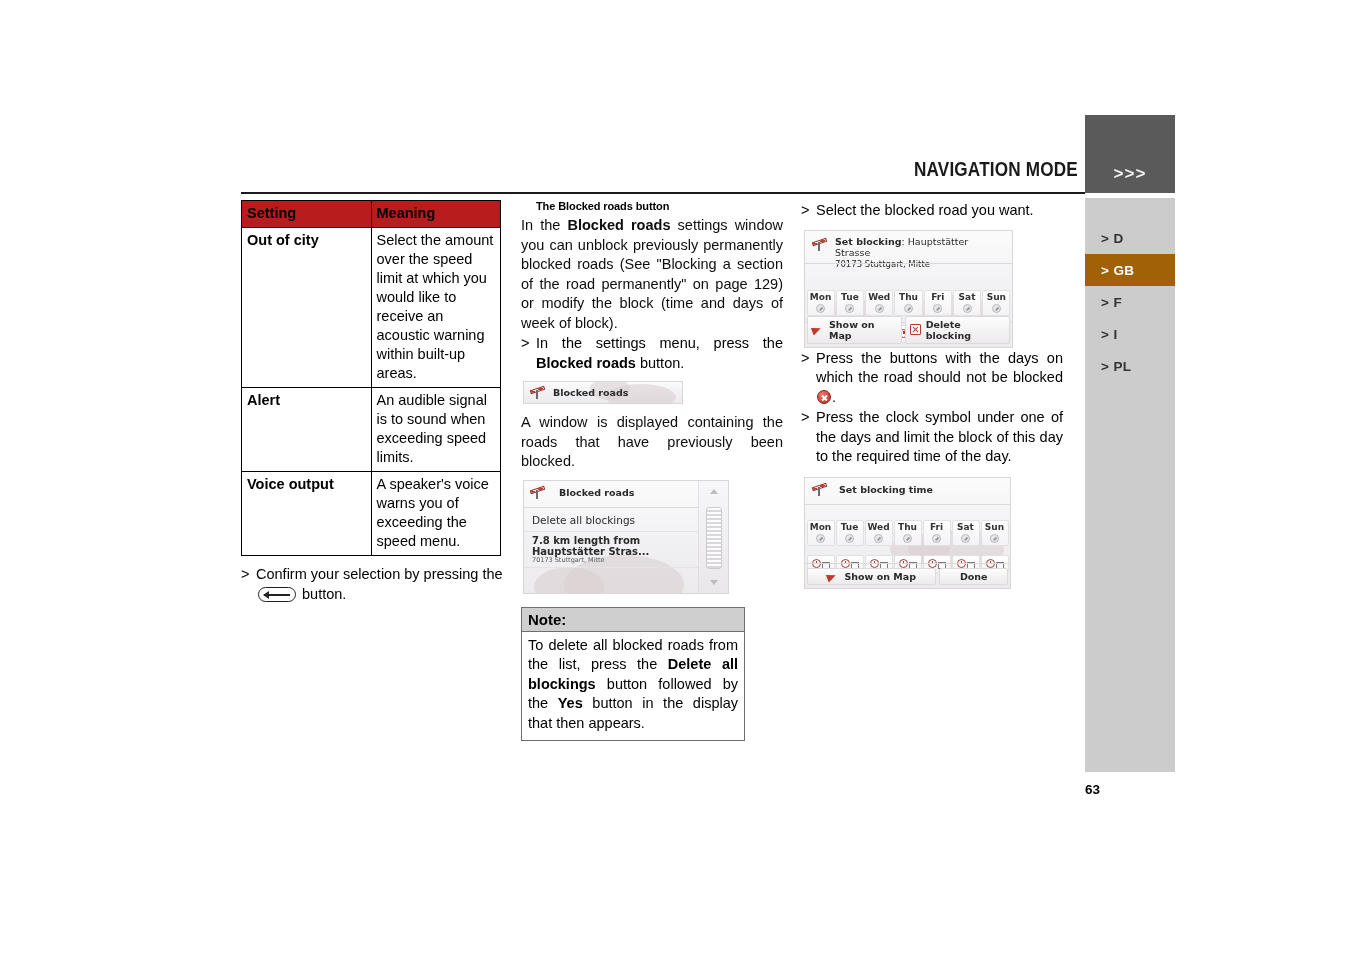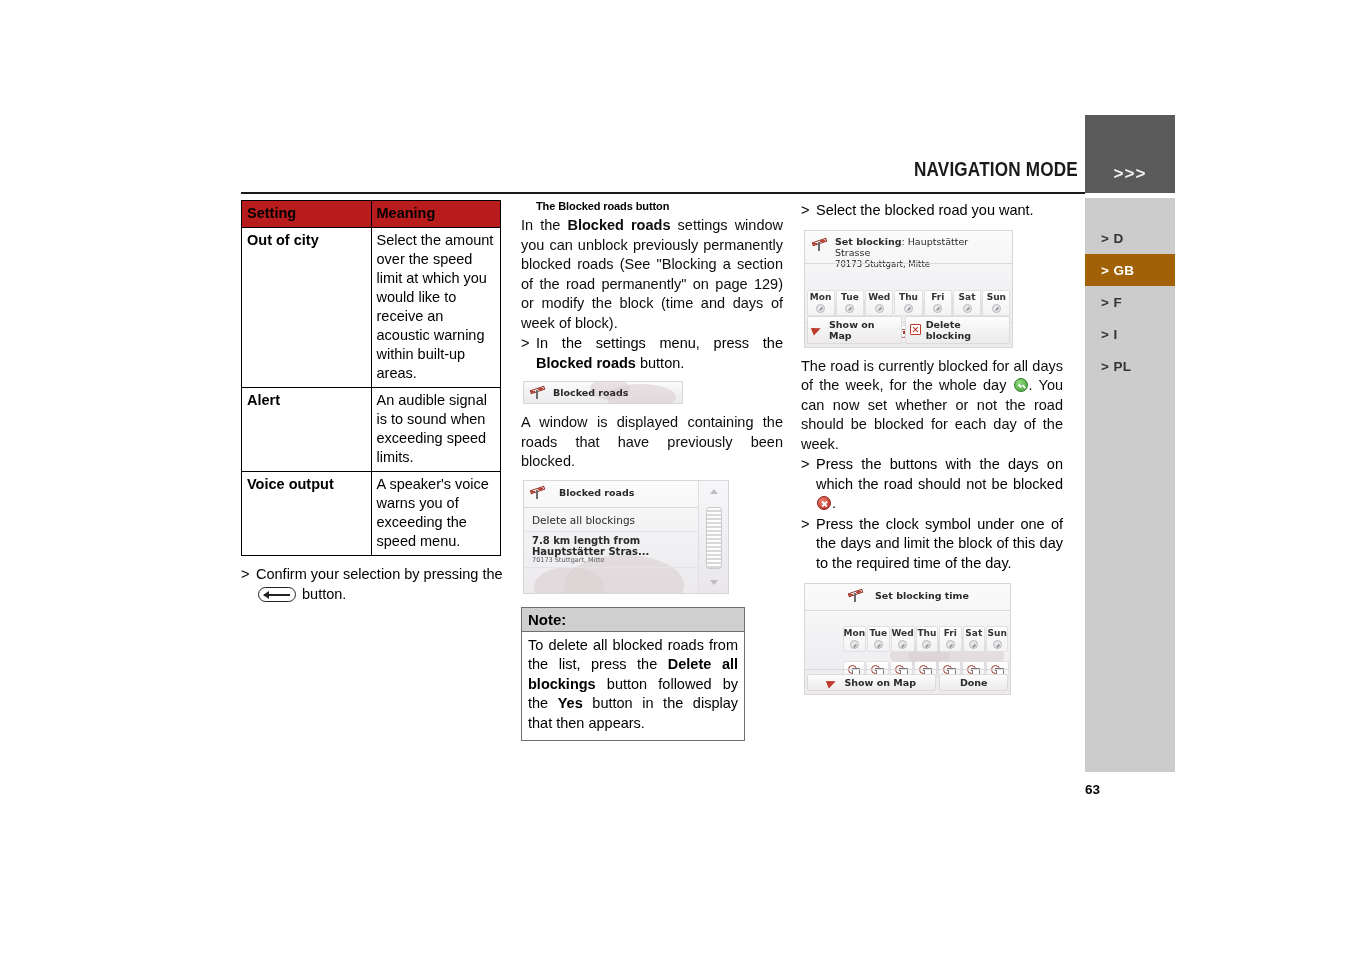--- a/index.html
+++ b/index.html
@@ -523,31 +523,30 @@
           <span class="ico-arrow"></span>
           <span>Show on Map</span>
         </div>
         <div class="ns-btn">
           <span class="ico-x"></span>
           <span>Delete blocking</span>
         </div>
       </div>
     </div>
 
-    <p class="para" style="margin-top:9px"><span>The road is currently blocked for all days of the week, for the whole day </span><span class="inl ok"></span><span>. You can now set whether or not the road should be blocked for each day of the week.</span></p>
 
     <div class="bullet" style="margin-top:1px">
       <span class="gt">&gt;</span><span>Press the buttons with the days on which the road should not be blocked </span><span class="inl no"></span><span>.</span>
     </div>
 
     <div class="bullet" style="margin-top:1px">
       <span class="gt">&gt;</span><span>Press the clock symbol under one of the days and limit the block of this day to the required time of the day.</span>
     </div>
 
-    <div class="nav-shot" style="width:207px;height:112px;margin:10px 0 0 3px;padding-left:36px;">
+    <div class="nav-shot" style="width:207px;height:112px;margin:10px 0 0 3px;">
       <div class="blotch" style="width:96px;height:40px;right:6px;bottom:18px;"></div>
       <div class="blotch" style="width:60px;height:30px;right:60px;bottom:24px;"></div>
 
       <div class="ns-title" style="padding:5px 6px 6px 7px;">
         <span class="ico-block">
           <span class="barrier"></span>
             <span class="post"></span>
         </span>
         <span style="padding-left:4px;">Set blocking time</span>
       </div>

